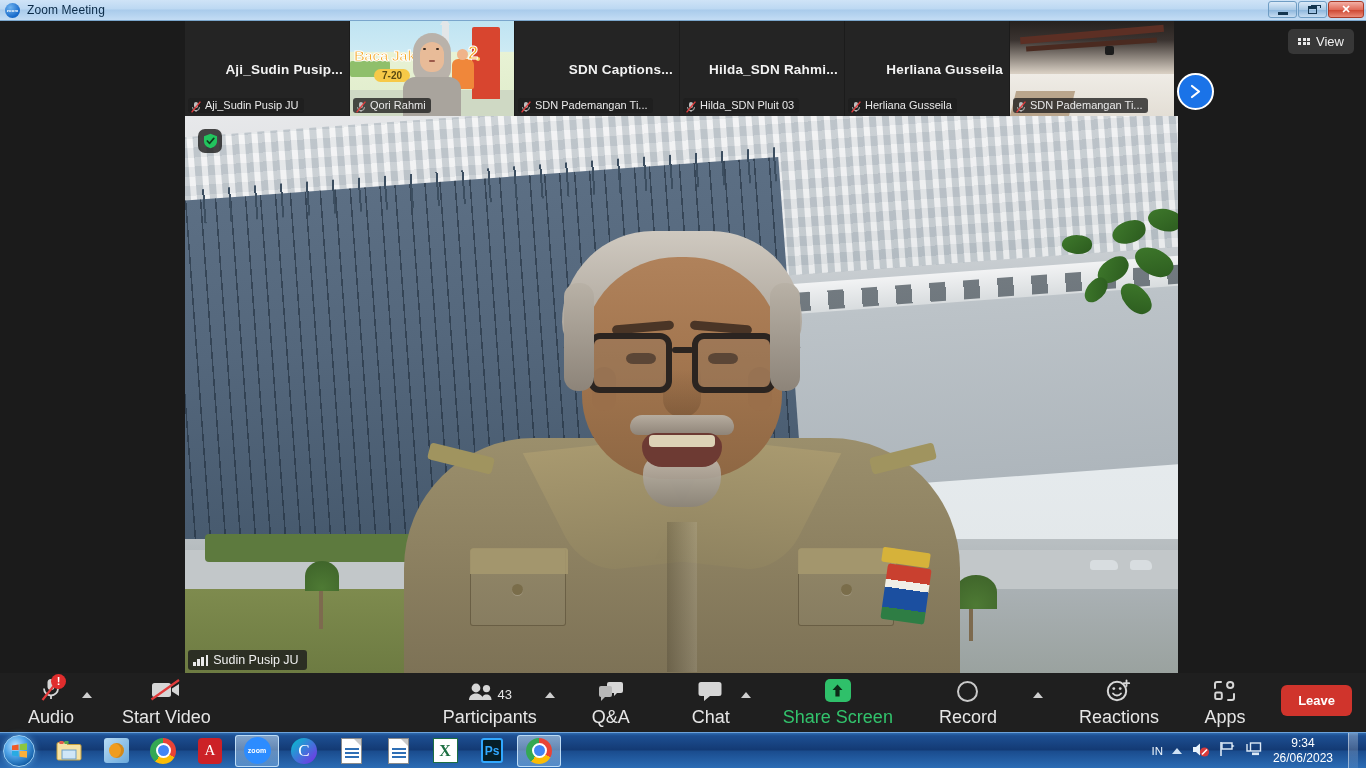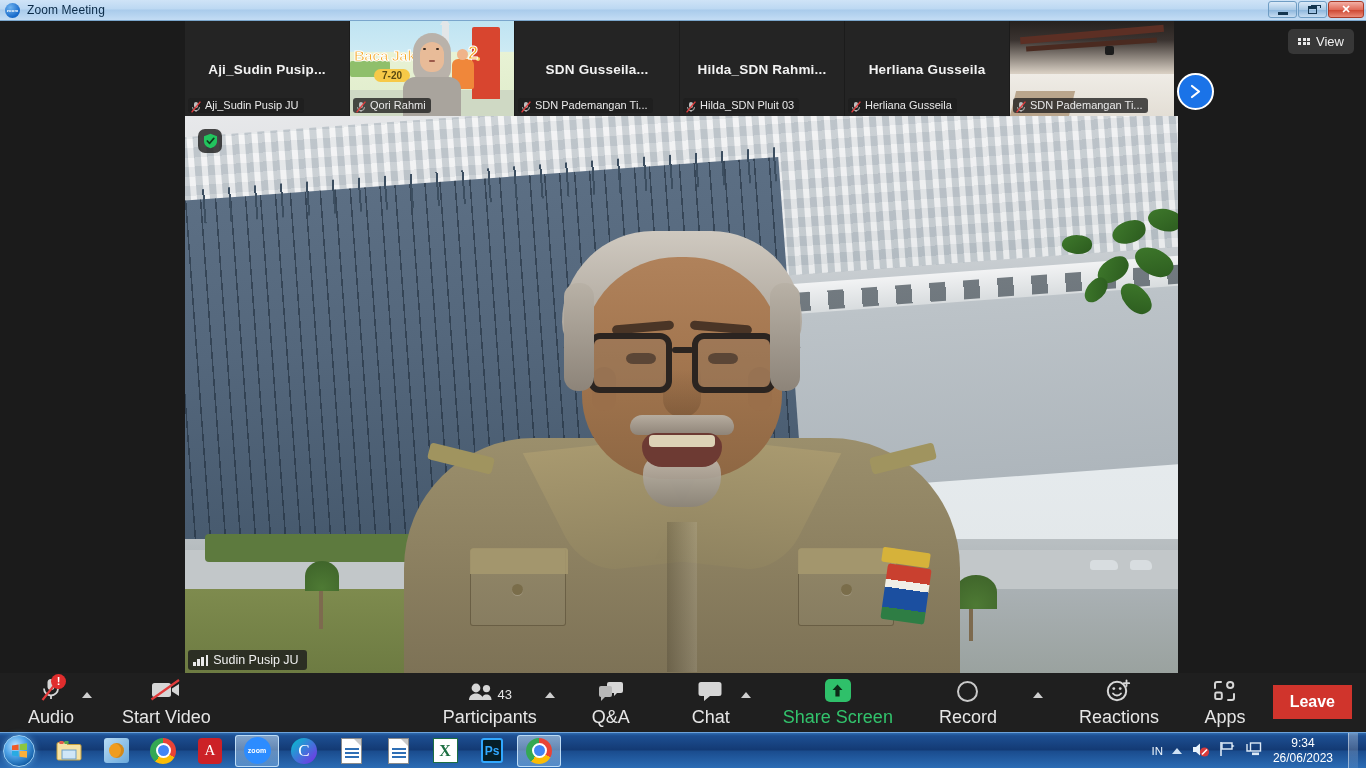--- a/index.html
+++ b/index.html
@@ -58,21 +58,21 @@
     background:#1b1b1b; display:flex; align-items:stretch;
   }
   .strip-pad { width:185px; flex:none; }
   .thumb {
     position:relative; width:165px; height:95px; flex:none;
     background:#222222; overflow:hidden; border-right:1px solid #1b1b1b;
   }
   .thumb.nov { background:#242424; }
   .thumb-name-center {
     position:absolute; left:0; right:0; top:50%; transform:translateY(-50%);
-    text-align:center; color:#f2f2f2; font-size:13.5px; font-weight:bold;
+    text-align:right; color:#f2f2f2; font-size:13.5px; font-weight:bold;
     letter-spacing:.2px; padding:0 6px;
     white-space:nowrap; overflow:hidden; text-overflow:ellipsis;
   }
   .thumb-footer {
     position:absolute; left:3px; bottom:3px; max-width:158px;
     background:rgba(30,30,30,.78); border-radius:3px;
     padding:1px 5px 2px 3px; display:flex; align-items:center; gap:4px;
   }
   .thumb-footer .nm {
     color:#e9e9e9; font-size:11px; white-space:nowrap;
@@ -319,21 +319,21 @@
     background:#e02d2d; color:#fff; font-size:11px; font-weight:bold; line-height:15px; text-align:center;
   }
   .count { color:#e6e6e6; font-size:13px; margin-left:4px; }
   .share-sq { width:26px; height:23px; border-radius:5px; background:#2fc06a;
       display:flex; align-items:center; justify-content:center; }
   .rec-circle { width:21px; height:21px; border-radius:50%; border:2.5px solid #c9c9c9; }
   .cc-box { background:#c9c9c9; color:#1f1f1f; font-size:11px; font-weight:bold;
       border-radius:3px; padding:2px 5px; letter-spacing:.3px; }
   .leave-btn {
     position:absolute; right:14px; top:12px; background:#d0342c; color:#fff;
-    font-size:16px; font-weight:bold; border-radius:0; padding:8px 17px; cursor:pointer;
+    font-size:13px; font-weight:bold; border-radius:6px; padding:8px 17px; cursor:pointer;
   }
 
   
   .taskbar {
     position:absolute; left:0; bottom:0; width:1366px; height:36px;
     background:linear-gradient(to bottom,#2e6bb0 0%,#1d4f92 8%,#133a74 48%,#1a4c8e 52%,#2b6cb5 100%);
     border-top:1px solid #6ea2d8; display:flex; align-items:center;
   }
   .start-orb {
     width:32px; height:32px; margin-left:3px; border-radius:50%;
@@ -460,21 +460,21 @@
                 <path d="M1.5 6.2a3.5 3.5 0 007 0" stroke="#bdbdbd" stroke-width="1" fill="none"></path>
                 <line x1="5" y1="9.2" x2="5" y2="11" stroke="#bdbdbd" stroke-width="1"></line>
                 <line x1="0.6" y1="11.4" x2="9.4" y2="0.6" stroke="#e23b3b" stroke-width="1.4"></line>
               </svg>
           </span>
           <span class="nm">Qori Rahmi</span>
         </div>
       </div>
 
       <div class="thumb nov">
-        <div class="thumb-name-center">SDN  Gusseila...</div>
+        <div class="thumb-name-center">SDN  Captions...</div>
         <div class="thumb-footer">
           <span class="mic-muted">
             <svg width="10" height="12" viewBox="0 0 10 12">
                 <rect x="3" y="1" width="4" height="6" rx="2" fill="#bdbdbd"></rect>
                 <path d="M1.5 6.2a3.5 3.5 0 007 0" stroke="#bdbdbd" stroke-width="1" fill="none"></path>
                 <line x1="5" y1="9.2" x2="5" y2="11" stroke="#bdbdbd" stroke-width="1"></line>
                 <line x1="0.6" y1="11.4" x2="9.4" y2="0.6" stroke="#e23b3b" stroke-width="1.4"></line>
               </svg>
           </span>
           <span class="nm">SDN Pademangan Ti...</span>

